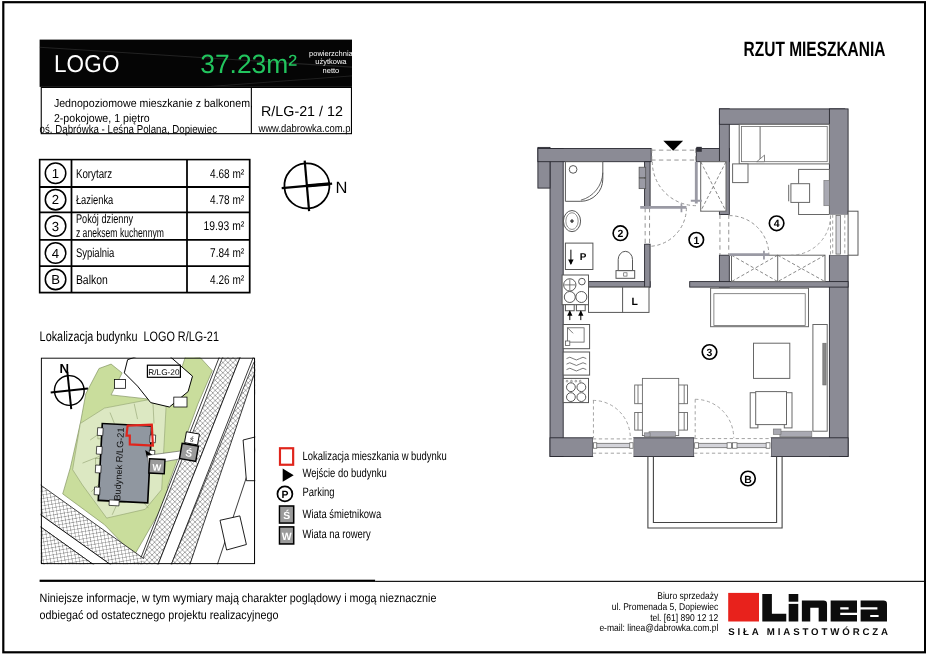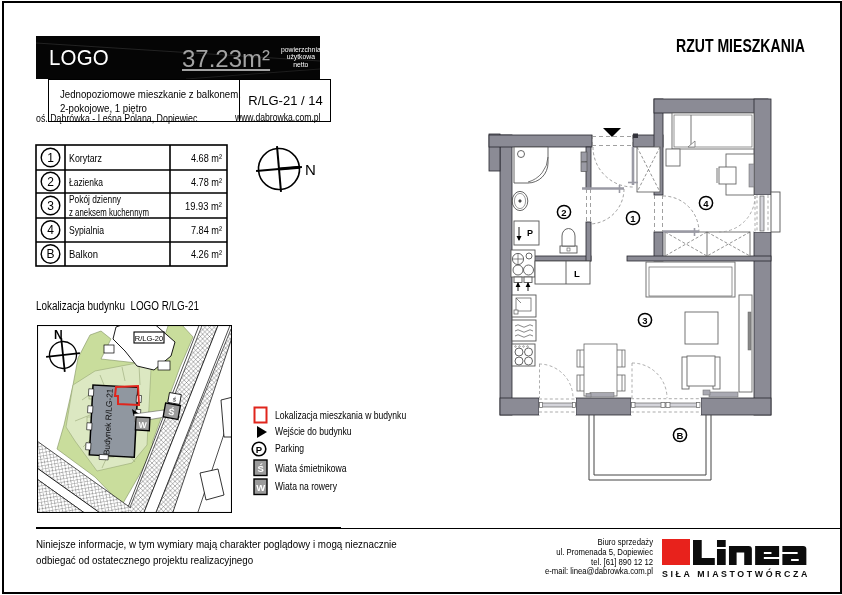--- a/index.html
+++ b/index.html
@@ -13,31 +13,31 @@
 <div class="abs" style="left:2px;top:1px;width:836px;height:589px;border:2px solid #000;"></div>
 
 <div class="abs" style="left:36px;top:36px;width:284px;height:43px;background:#050505;overflow:hidden;text-align:center;">
   <svg width="284" height="43" style="position:absolute;left:0;top:0">
     <line x1="0" y1="7" x2="284" y2="25" stroke="#232323" stroke-width="1"></line>
     <line x1="150" y1="43" x2="284" y2="33" stroke="#232323" stroke-width="0.8"></line>
   </svg>
 
   <div class="abs" style="left:13px;top:9px;font-size:22px;color:#fff;letter-spacing:0.2px;transform:scaleX(0.93);transform-origin:0 0;">LOGO</div>
 
-  <div class="abs" style="left:146px;top:9px;font-size:24px;color:#a3a3a3;text-decoration:underline;">37.23m²</div>
+  <div class="abs" style="left:146px;top:9px;font-size:24px;color:#22c55e;">37.23m²</div>
 
   <div class="abs" style="left:245px;top:10px;font-size:6.8px;line-height:7.3px;color:#fff;">powierzchnia<br>użytkowa<br>netto</div>
 </div>
 
-<div class="abs" style="left:48px;top:79px;width:281px;height:41px;border:1.6px solid #000;text-decoration:underline;">
+<div class="abs" style="left:37px;top:79px;width:281px;height:41px;border:1.6px solid #000;text-decoration:underline;">
 
   <div class="abs" style="left:11px;top:8px;width:220px;font-size:10.5px;line-height:13.5px;white-space:nowrap;transform:scaleX(0.92);transform-origin:0 0;">Jednopoziomowe mieszkanie z balkonem,<br>2-pokojowe, 1 piętro</div>
 
   <div class="abs" style="left:190px;top:0;width:91px;height:41px;border-left:1.6px solid #000;"></div>
-  <div class="abs" style="left:192px;top:13px;width:89px;font-size:13px;text-align:center;">R/LG-21 / 14</div>
+  <div class="abs" style="left:192px;top:13px;width:89px;font-size:13px;text-align:center;">R/LG-21 / 12</div>
 </div>
 
 <div class="abs" style="left:36px;top:112px;width:284px;font-size:10.5px;">
   <span style="display:inline-block;transform:scaleX(0.84);transform-origin:0 0;white-space:nowrap;">oś. Dąbrówka - Leśna Polana, Dopiewiec</span>
   <span style="position:absolute;right:0;top:0;font-size:10px;display:inline-block;transform:scaleX(0.86);transform-origin:100% 0;white-space:nowrap;">www.dabrowka.com.pl</span>
 </div>
 
 <svg class="abs" style="left:35px;top:144px;" width="194" height="124" viewBox="0 0 194 124">
   <g fill="none" stroke="#000" stroke-width="1.6">
     <rect x="1" y="1" width="191" height="121"></rect>

